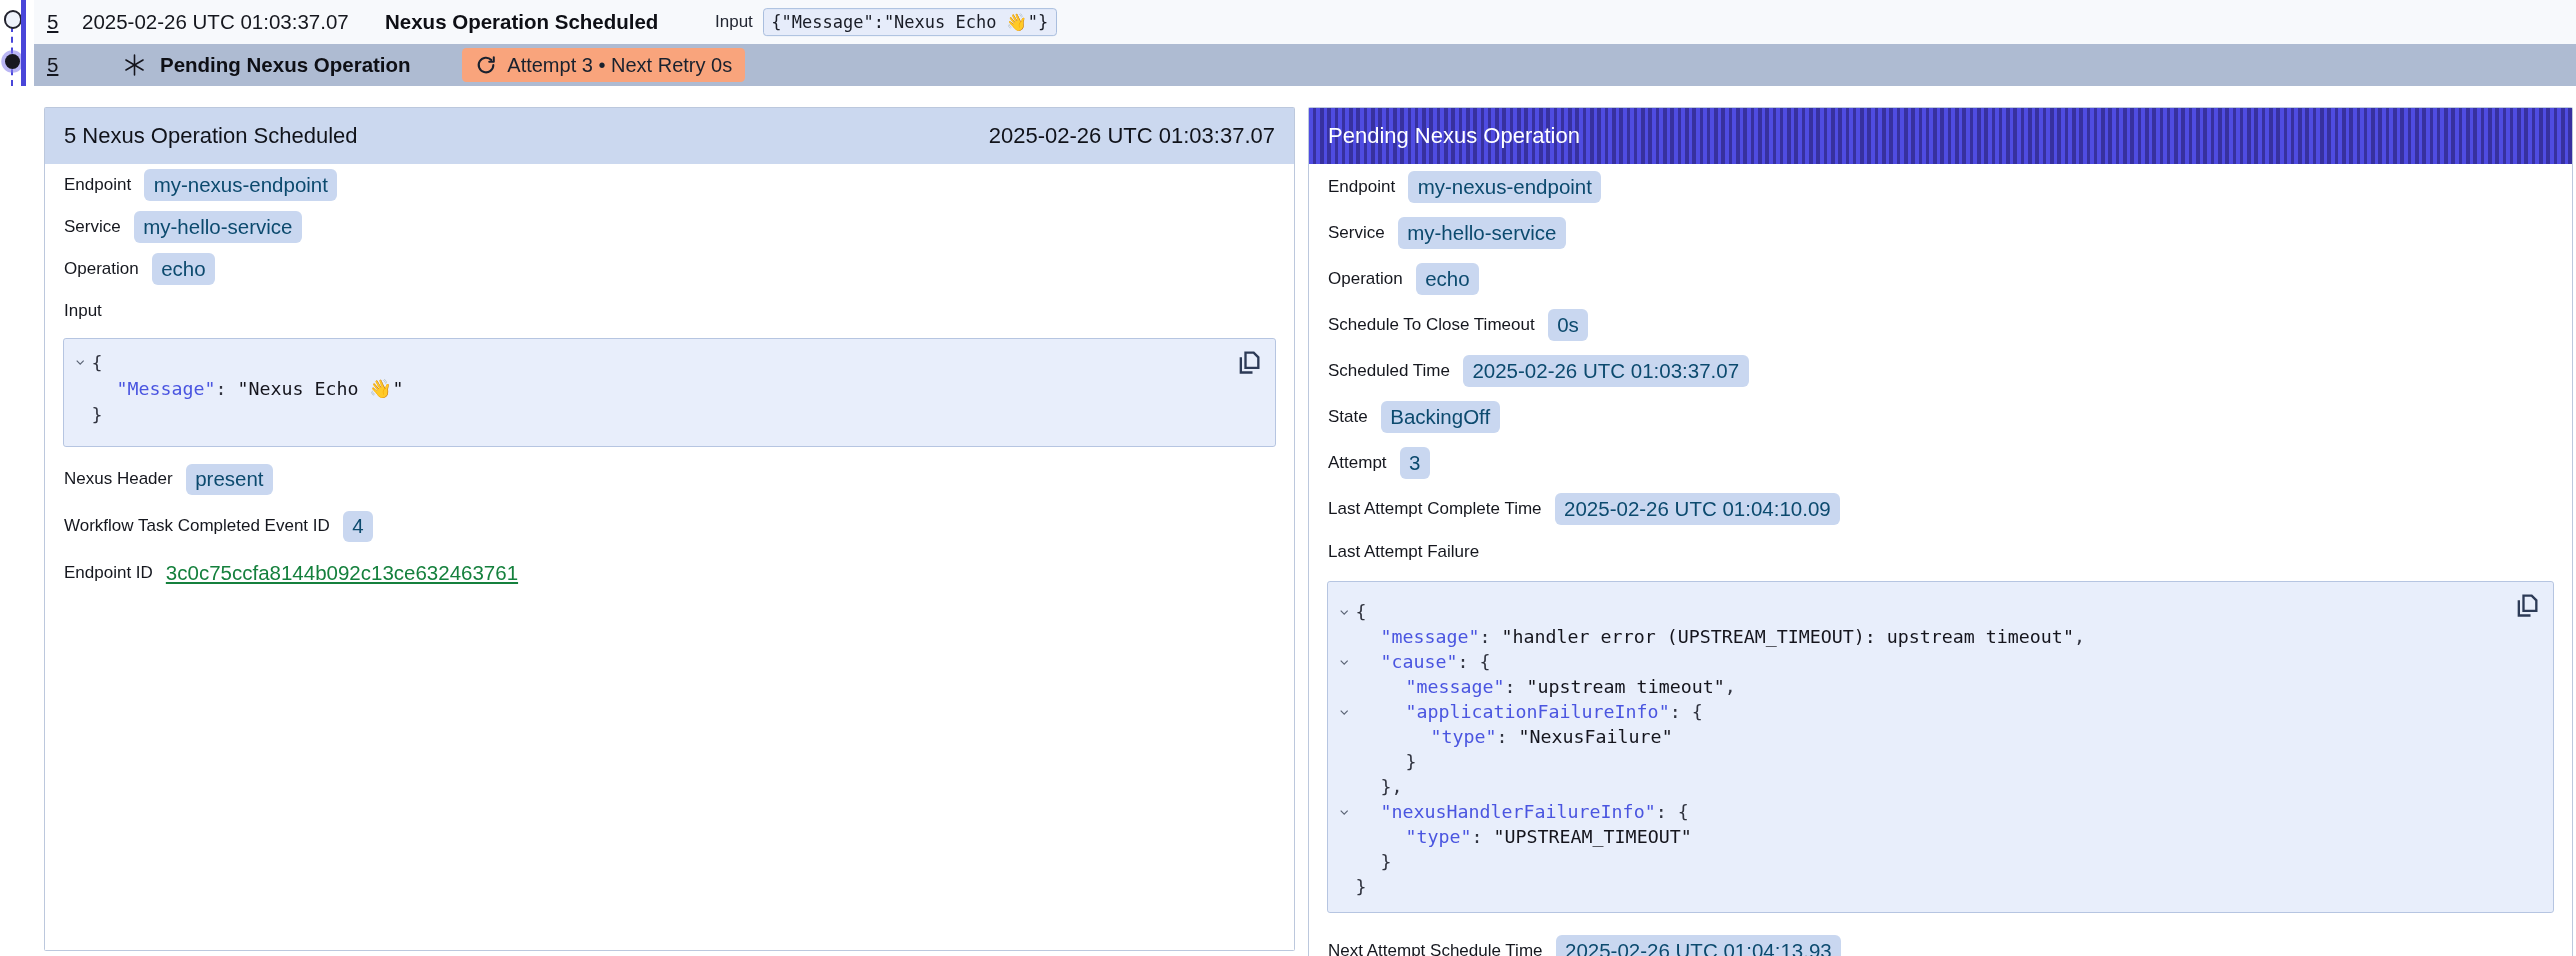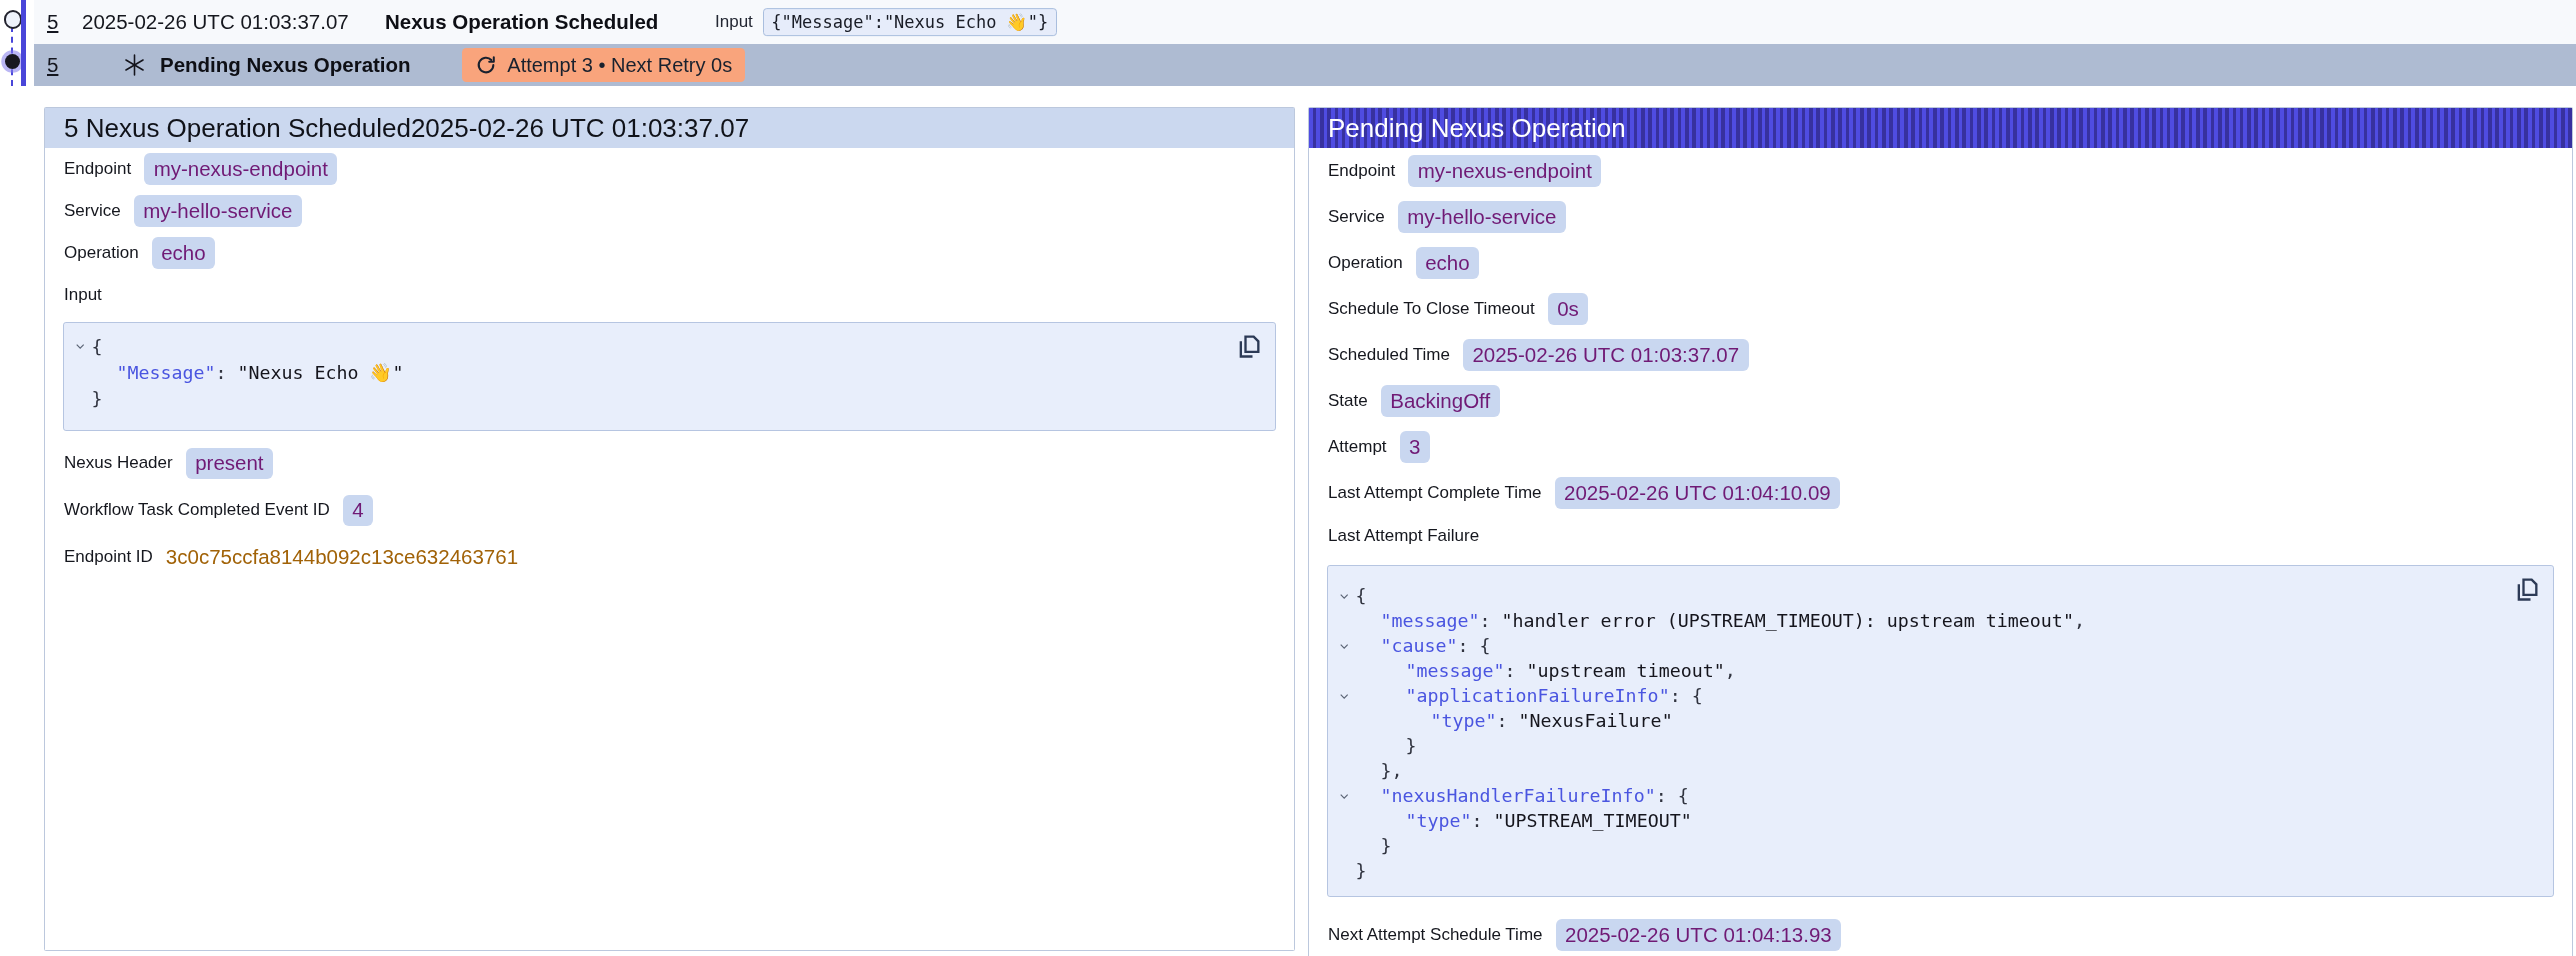--- a/index.html
+++ b/index.html
@@ -45,34 +45,34 @@
            font-size:20.5px; font-weight:700; color:#0e0f15; }
   .retry-badge { position:absolute; left:428px; top:50%; transform:translateY(-50%);
            height:34px; display:flex; align-items:center; gap:10.3px; padding:0 13px;
            background:var(--retry_orange,#f9a47c); border-radius:4.4px;
            font-size:20px; font-weight:500; color:#19212e; white-space:nowrap; }
   
   .panel { position:absolute; top:107px; background:#fff;
            border:1.5px solid #bcc8dd; border-radius:1.5px; }
   .panel-left { left:44px; width:1251px; height:844px; }
   .panel-right { left:1308px; width:1265px; height:915px; }
-  .panel-header { height:40px; display:flex; align-items:center;
-           padding:0 19px; font-size:26px; }
+  .panel-header { height:56px; display:flex; align-items:center;
+           justify-content:space-between; padding:0 19px; font-size:22px; }
   .panel-left .panel-header { background:var(--header_blue,#cbd8ef); color:#101219; }
   .panel-right .panel-header {
            background:repeating-linear-gradient(90deg,
              var(--stripe_light,#4f4ce2) 0 3.7px, var(--stripe_dark,#37319f) 3.7px 7.3px);
            color:#ffffff; }
   .field-row { display:flex; align-items:center; gap:13px; padding-left:19px; height:42px; }
   .panel-right .field-row { height:46px; }
   .field-row.tall { height:47px; }
   .field-label { font-size:17px; color:#15171e; white-space:nowrap; }
-  .badge { font-size:20.5px; color:#701a75; background:var(--badge_blue,#c9d7f0);
+  .badge { font-size:20.5px; color:#0c4a6e; background:var(--badge_blue,#c9d7f0);
            border-radius:5.9px; padding:3.7px 9.5px; white-space:nowrap; }
-  .field-link { font-size:20.5px; color:#a16207; cursor:pointer;text-align:right; }
+  .field-link { font-size:20.5px; color:#15803d; text-decoration:underline; cursor:pointer;text-align:right; }
   .section-label-row { display:flex; align-items:center; padding-left:19px; }
   .panel-left .input-label-row { height:42px; }
   .panel-right .failure-label-row { height:40px; }
   
   .code-block { position:relative; margin:5.9px 17.6px 0 17.6px;
            background:var(--code_bg,#e8eefb); border:1.5px solid #b6c5e1; border-radius:2.9px; }
   .code-block.input-block { padding:10.3px 44px 19px 5.9px; }
   .code-block.failure-block { padding:17.6px 44px 13px 5.9px; margin-top:8.8px; }
   .code-line { display:flex; align-items:center; }
   .input-block .code-line { height:26px; }

